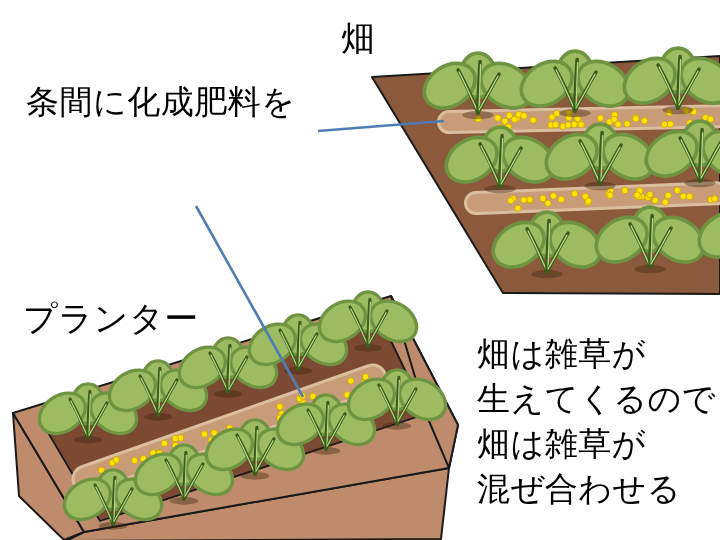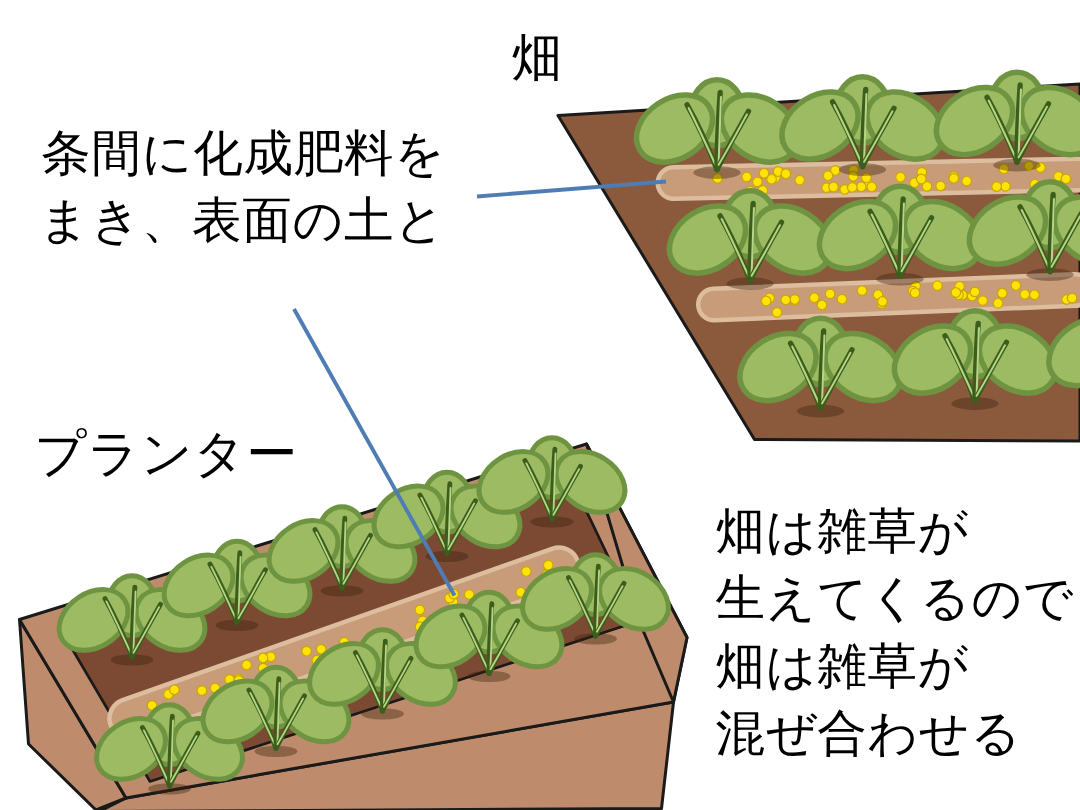--- a/index.html
+++ b/index.html
@@ -199,24 +199,23 @@
     </g>
 
     <path class="callout" d="M318,131 L444,121"></path>
     <path class="callout" d="M196,206 L303,397"></path>
   </svg>
 
   <div class="label title" style="left:341px;top:16px;">畑</div>
 
   <div class="label note" style="left:26px;top:79px;text-align:right;">
     <div>条間に化成肥料を</div>
-    <div>まき、表面の土と</div>
   </div>
 
-  <div class="label title" style="left:23px;top:280px;">プランター</div>
+  <div class="label title" style="left:23px;top:296px;">プランター</div>
 
   <div class="label note" style="left:477px;top:331px;">
     <div>畑は雑草が</div>
     <div>生えてくるので</div>
     <div>畑は雑草が</div>
     <div>混ぜ合わせる</div>
   </div>
 </div>
 
 </body></html>

